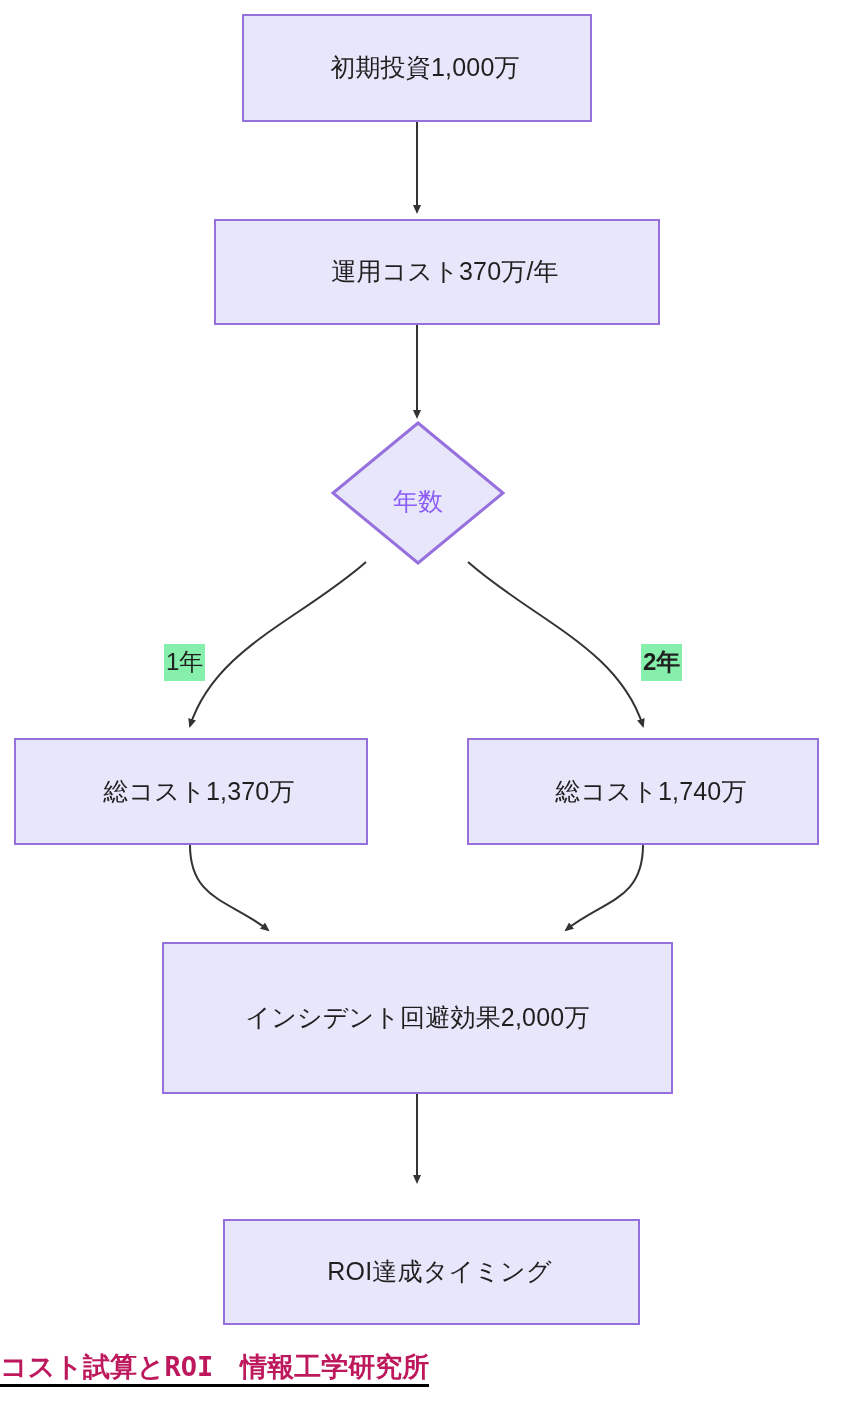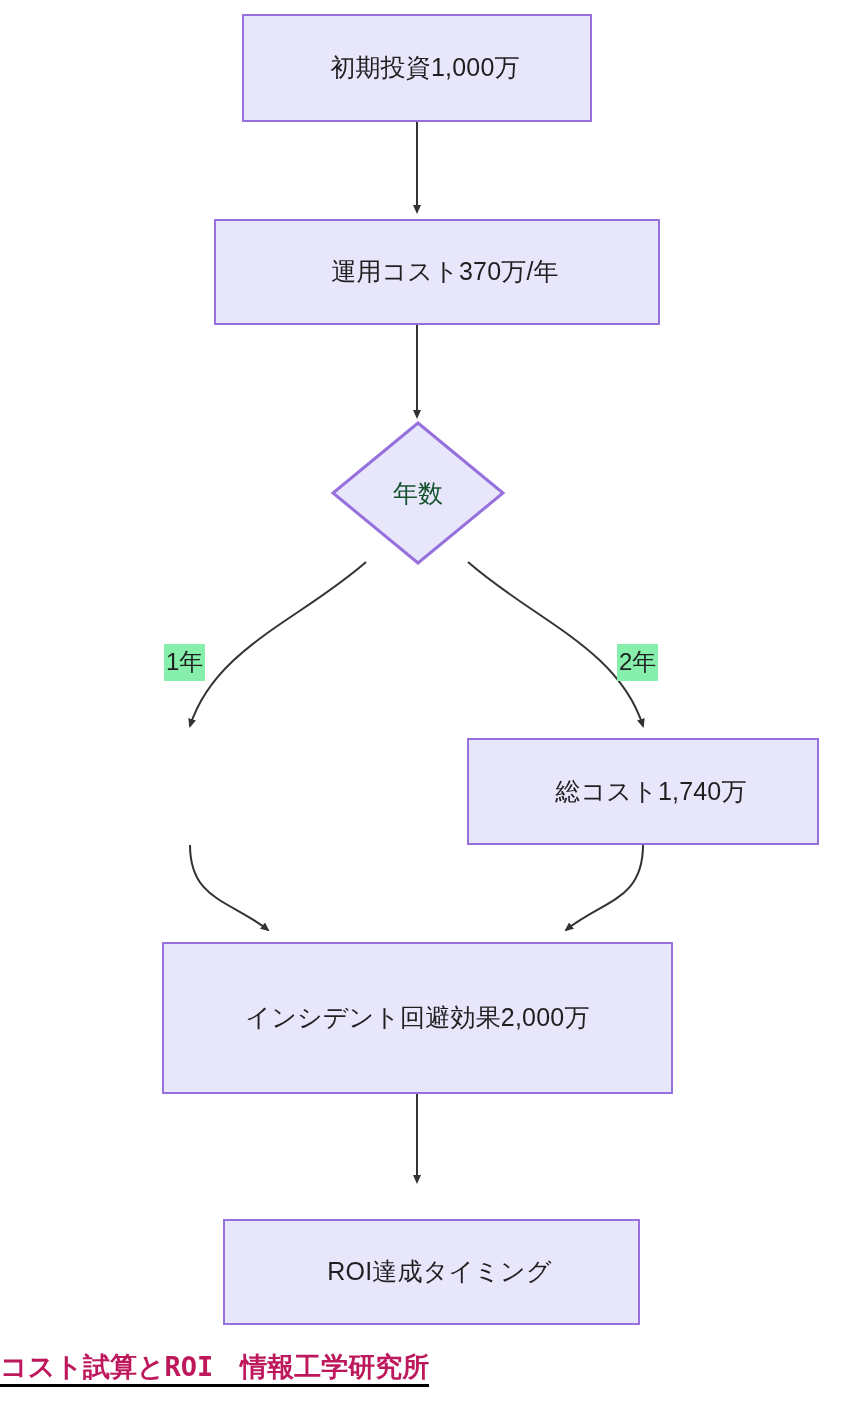--- a/index.html
+++ b/index.html
@@ -54,27 +54,27 @@
   .diamond-shape {
     position: absolute;
     left: 0;
     top: 0;
     width: 100%;
     height: 100%;
   }
   .diamond-text {
     position: absolute;
     left: 0;
-    top: 0;
+    top: 8px;
     width: 100%;
     height: 100%;
     display: flex;
     align-items: center;
     justify-content: center;
-    color: #14532d;
+    color: #8b5cf6;
     font-size: 25px;
     font-family: "Liberation Sans", sans-serif;
   }
   .edge-label {
     position: absolute;
     background: #86efac;
     color: #1f1f1f;
     font-size: 24px;
     line-height: 1.25;
     padding: 3px 2px 4px 2px;
@@ -131,22 +131,25 @@
 
   <div class="diamond-wrap" style="left:330px; top:420px; width:176px; height:146px;">
     <svg class="diamond-shape" viewBox="0 0 176 146" xmlns="http://www.w3.org/2000/svg" preserveAspectRatio="none">
       <polygon points="88,3 173,73 88,143 3,73" fill="#e8e6fb" stroke="#9670dd" stroke-width="3"></polygon>
     </svg>
     <div class="diamond-text">年数</div>
   </div>
 
   <div class="edge-label" style="left:164px; top:644px;">1年</div>
 
-  <div class="edge-label" style="left:617px; top:644px;">2年</div>
+  <div class="edge-label" style="left:641px; top:644px;font-weight:bold;">2年</div>
 
+  <div class="node" style="left:14px; top:738px; width:354px; height:107px;">
+    <span class="node-label">総コスト1,370万</span>
+  </div>
 
   <div class="node" style="left:467px; top:738px; width:352px; height:107px;justify-content:center;">
     <span class="node-label">総コスト1,740万</span>
   </div>
 
   <div class="node" style="left:162px; top:942px; width:511px; height:152px;">
     <span class="node-label" style="max-width:420px; margin:16px auto;">インシデント回避効果2,000万</span>
   </div>
 
   <div class="node" style="left:223px; top:1219px; width:417px; height:106px;">

